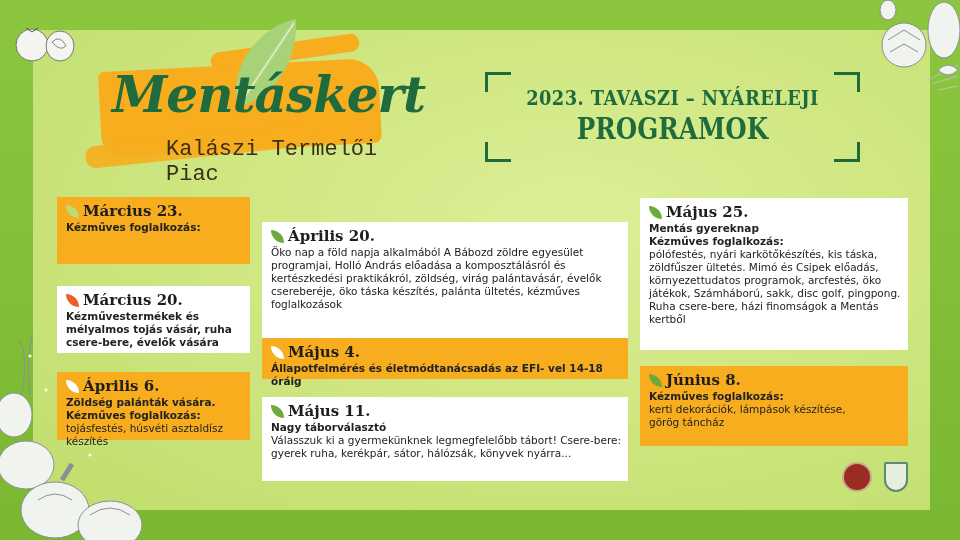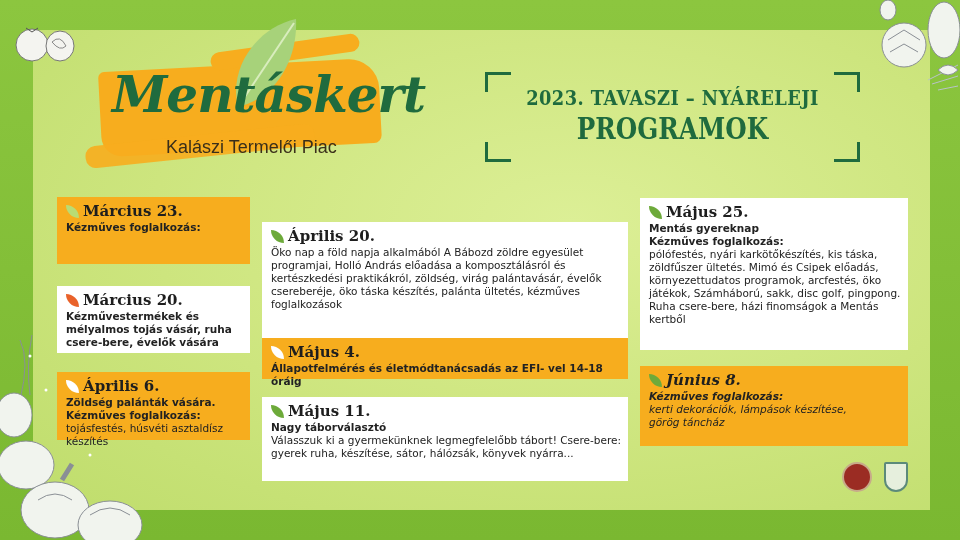--- a/index.html
+++ b/index.html
@@ -12,21 +12,21 @@
   
   .logo { position:absolute; left:90px; top:25px; width:310px; height:150px; }
   .brush { position:absolute; left:0; top:40px; width:300px; height:100px; }
   .brush-main { position:absolute; left:10px; top:0; width:280px; height:85px; background:#f7ad1e;
                 transform:rotate(-3deg); border-radius:6px 30px 8px 20px; }
   .brush-streak { position:absolute; left:-5px; top:70px; width:230px; height:22px; background:#f7ad1e; transform:rotate(-6deg); border-radius:10px; opacity:.9; }
   .brush-streak2 { position:absolute; left:120px; top:-22px; width:150px; height:18px; background:#f7ad1e; transform:rotate(-8deg); border-radius:10px; }
   .leaf-logo { position:absolute; left:138px; top:-8px; width:70px; height:100px; }
   .logo-title { position:absolute; left:22px; top:40px; font-family:"DejaVu Serif", serif; font-style:italic; font-weight:bold;
                 font-size:50px; color:#1f6b3e; letter-spacing:-1px; }
-  .logo-sub { position:absolute; left:76px; top:112px; font-family:Liberation Sans, sans-serif; font-size:18px; color:#3a2f1a; }
+  .logo-sub { position:absolute; left:76px; top:112px; font-family:Liberation Mono, monospace; font-size:22px; color:#3a2f1a; }
 
   
   .heading { position:absolute; left:485px; top:72px; width:375px; height:90px; text-align:center; }
   .corner { position:absolute; width:26px; height:20px; border-color:#1f6b3e; border-style:solid; border-width:0; }
   .c-tl { left:0; top:0; border-left-width:3px; border-top-width:3px; }
   .c-tr { right:0; top:0; border-right-width:3px; border-top-width:3px; }
   .c-bl { left:0; bottom:0; border-left-width:3px; border-bottom-width:3px; }
   .c-br { right:0; bottom:0; border-right-width:3px; border-bottom-width:3px; }
   .h-line1 { margin-top:13px; font-family:"DejaVu Serif", serif; font-weight:bold; font-size:21px; color:#1f6b3e; letter-spacing:.5px; transform:scaleX(.85); }
   .h-line2 { margin-top:2px; font-family:"DejaVu Serif", serif; font-weight:bold; font-size:29px; color:#1f6b3e; transform:scaleX(.85); }
@@ -148,33 +148,33 @@
     </div>
   <div class="card-bold">Állapotfelmérés és életmódtanácsadás az EFI- vel 14-18 óráig</div>
 </div>
 
 <div class="card white" style="left:262px;top:397px;width:366px;height:84px;">
   <div class="card-date">
       <span class="leaf green"></span>
       <span>Május 11.</span>
     </div>
   <div class="card-bold">Nagy táborválasztó</div>
-  <div class="card-text">Válasszuk ki a gyermekünknek legmegfelelőbb tábort! Csere-bere: gyerek ruha, készítése, sátor, hálózsák, könyvek nyárra...</div>
+  <div class="card-text">Válasszuk ki a gyermekünknek legmegfelelőbb tábort! Csere-bere: gyerek ruha, kerékpár, sátor, hálózsák, könyvek nyárra...</div>
 </div>
 
 <div class="card white" style="left:640px;top:198px;width:268px;height:152px;">
   <div class="card-date">
       <span class="leaf green"></span>
       <span>Május 25.</span>
     </div>
   <div class="card-bold" style="max-width:140px">Mentás gyereknap Kézműves foglalkozás:</div>
   <div class="card-text">pólófestés, nyári karkötőkészítés, kis táska, zöldfűszer ültetés. Mimó és Csipek előadás, környezettudatos programok, arcfestés, öko játékok, Számháború, sakk, disc golf, pingpong. Ruha csere-bere, házi finomságok a Mentás kertből</div>
 </div>
 
-<div class="card orange" style="left:640px;top:366px;width:268px;height:80px;font-style:italic;">
+<div class="card orange" style="left:640px;top:366px;width:268px;height:80px;">
   <div class="card-date">
       <span class="leaf green"></span>
       <span>Június 8.</span>
     </div>
   <div class="card-bold">Kézműves foglalkozás:</div>
   <div class="card-text" style="max-width:210px">kerti dekorációk, lámpások készítése, görög táncház</div>
 </div>
 
 <div class="emblems">
   <div class="emblem-red"></div>

